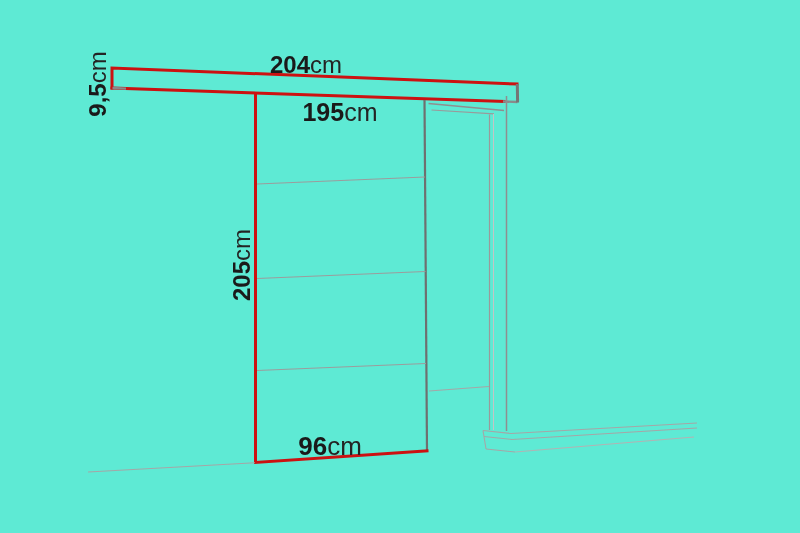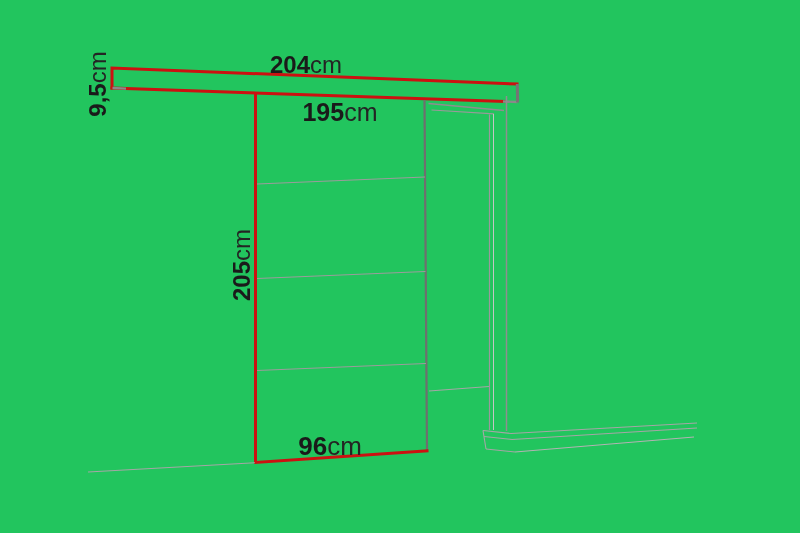--- a/index.html
+++ b/index.html
@@ -1,16 +1,16 @@
 <!DOCTYPE html>
 <html><head>
 <meta charset="utf-8">
 <style>
   html,body{margin:0;padding:0;background:#ffffff;}
-  .stage{position:relative;width:800px;height:533px;background:#22c55e;overflow:hidden;
+  .stage{position:relative;width:800px;height:533px;background:#5eead4;overflow:hidden;
          font-family:"Liberation Sans",sans-serif;text-decoration:underline;}
   svg{display:block;}
   
   .red   {stroke:#cc1111;stroke-width:3;fill:none;stroke-linecap:square;stroke-linejoin:miter;}
   .cap   {stroke:#757575;stroke-width:3;fill:none;stroke-linecap:butt;}
   .capthin{stroke:#8a8a8a;stroke-width:2.4;fill:none;}
   .edge  {stroke:#6f6f6f;stroke-width:2.2;fill:none;}
   .frame {stroke:#8f8f8f;stroke-width:1.5;fill:none;}
   .frame2{stroke:#9a9a9a;stroke-width:1.2;fill:none;}
   .face  {stroke:#c4c4c4;stroke-width:1;fill:none;}

